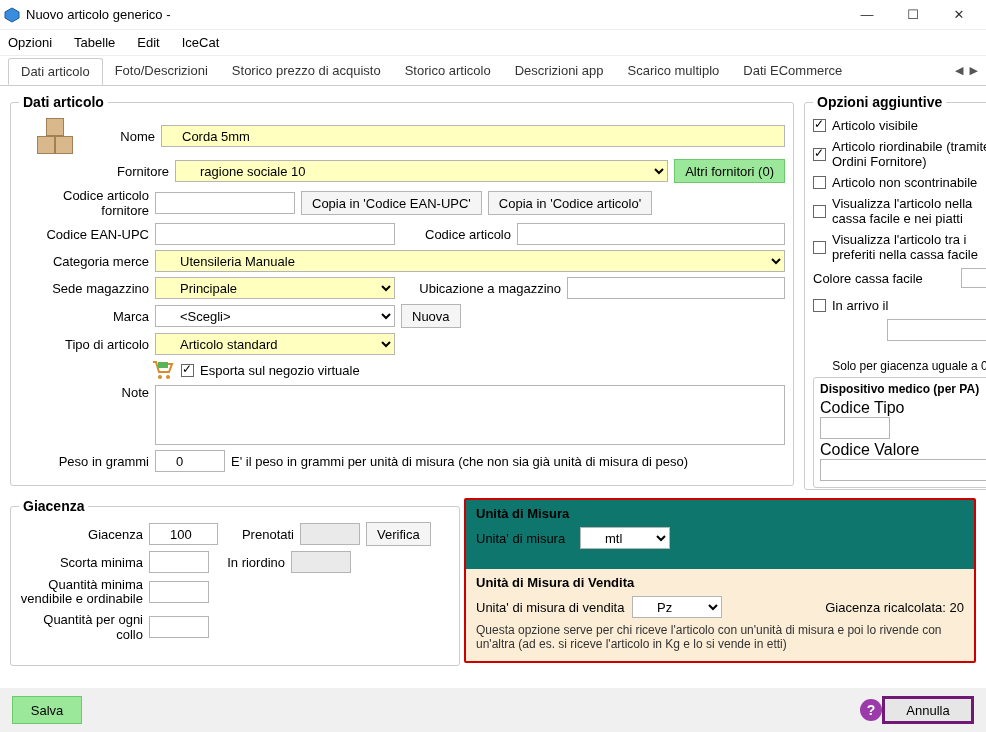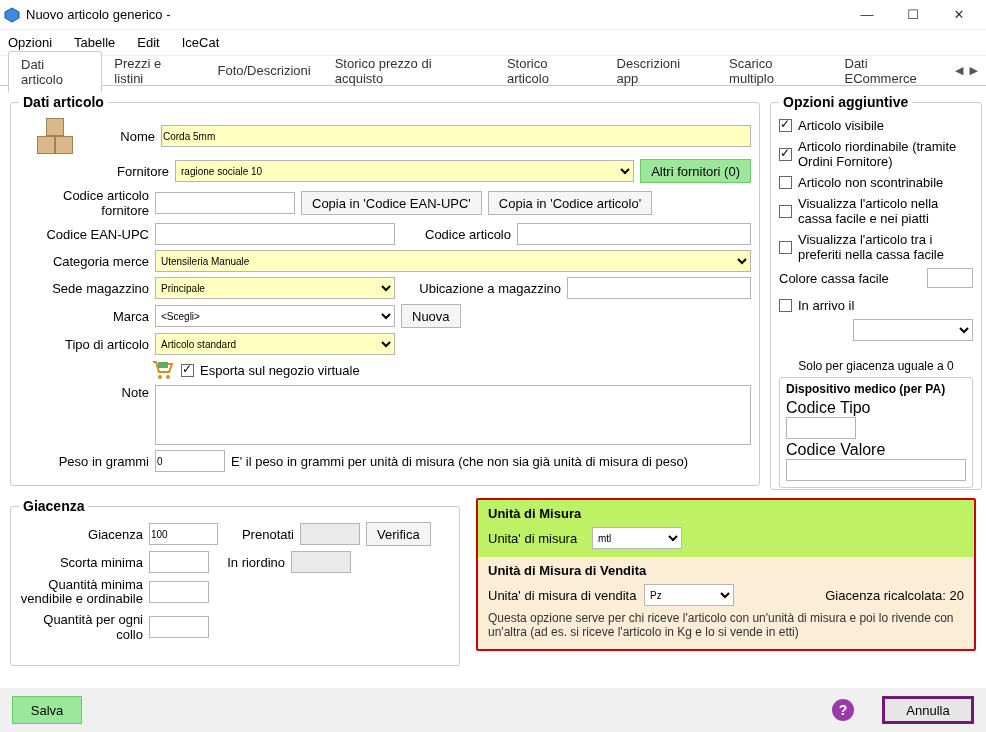--- a/index.html
+++ b/index.html
@@ -108,22 +108,22 @@
     width: 130px;
     text-align: right;
     font-size: 13px;
   }
   .lbl-small {
     text-align: right;
     font-size: 13px;
   }
   input.text, select.sel, textarea.ta {
     border: 1px solid #b5b5b5;
-    padding: 2px 1px;
-    font-size: 10px;
+    padding: 2px 20px;
+    font-size: 13px;
     font-family: inherit;
     height: 22px;
     background: #fff;
   }
   input.text.yellow, select.sel.yellow {
     background: #ffffc0;
   }
   input.text.gray {
     background: #eaeaea;
   }
@@ -176,37 +176,37 @@
   }
   .sidebar-input {
     width: 46px;
     border: 1px solid #b5b5b5;
     height: 20px;
     padding: 1px 3px;
     font-size: 12px;
   }
   .giacenza-wrap {
     display: flex;
-    gap: 16px;
+    gap: 4px;
     padding: 0 10px 0 10px;
   }
   .giacenza-left { width: 450px; }
   .giacenza-right { flex: 1; }
   .glabel {
     width: 124px;
     text-align: right;
     font-size: 13px;
   }
   .highlight {
     border: 2px solid #cc0000;
     padding: 0;
     border-radius: 2px;
   }
   .um-group {
-    background: #bef264;
+    background: #0f766e;
     padding: 6px 10px 8px 10px;
   }
   .um-legend {
     font-weight: bold;
     font-size: 13px;
     margin-bottom: 6px;
   }
   .um-sale {
     background: #fceed6;
     padding: 6px 10px 10px 10px;
@@ -216,21 +216,21 @@
     color: #333;
   }
   .footer {
     position: absolute;
     bottom: 0; left: 0; right: 0;
     height: 44px;
     background: #f0f0f0;
     display: flex;
     align-items: center;
     padding: 0 12px;
-    gap: 28px;
+    gap: 0;
   }
   .footer .save {
     background: #9be89b;
     border: 1px solid #6cc96c;
     width: 70px; height: 28px;
     font-size: 13px;
   }
   .footer .cancel {
     background: #e6e6e6;
     border: 3px solid #701a75;
@@ -293,21 +293,20 @@
 
 <div class="menubar">
   <span class="menuitem">Opzioni</span>
   <span class="menuitem">Tabelle</span>
   <span class="menuitem">Edit</span>
   <span class="menuitem">IceCat</span>
 </div>
 
 <div class="tabs">
   <div class="tab active">Dati articolo</div>
-  <div class="tab">Prezzi e listini</div>
   <div class="tab">Foto/Descrizioni</div>
   <div class="tab">Storico prezzo di acquisto</div>
   <div class="tab">Storico articolo</div>
   <div class="tab">Descrizioni app</div>
   <div class="tab">Scarico multiplo</div>
   <div class="tab">Dati ECommerce</div>
   <div class="tab-arrows">
     <span>◀</span>
     <span>▶</span>
   </div>
@@ -484,21 +483,21 @@
         <span class="glabel">Quantità per ogni collo</span>
         <input class="text" style="width: 60px;" value="">
       </div>
     </fieldset>
   </div>
 
   <div class="giacenza-right">
     <div class="highlight">
       <div class="um-group">
         <div class="um-legend">Unità di Misura</div>
-        <div class="row" style="margin-bottom:0">
+        <div class="row" style="margin-bottom:12px">
           <span style="width:98px;font-size:13px">Unita' di misura</span>
           <select class="sel" style="width:90px">
             <option>mtl</option>
           </select>
         </div>
       </div>
       <div class="um-sale">
         <div class="um-legend">Unità di Misura di Vendita</div>
         <div class="row">
           <span style="width:150px;font-size:13px">Unita' di misura di vendita</span>

